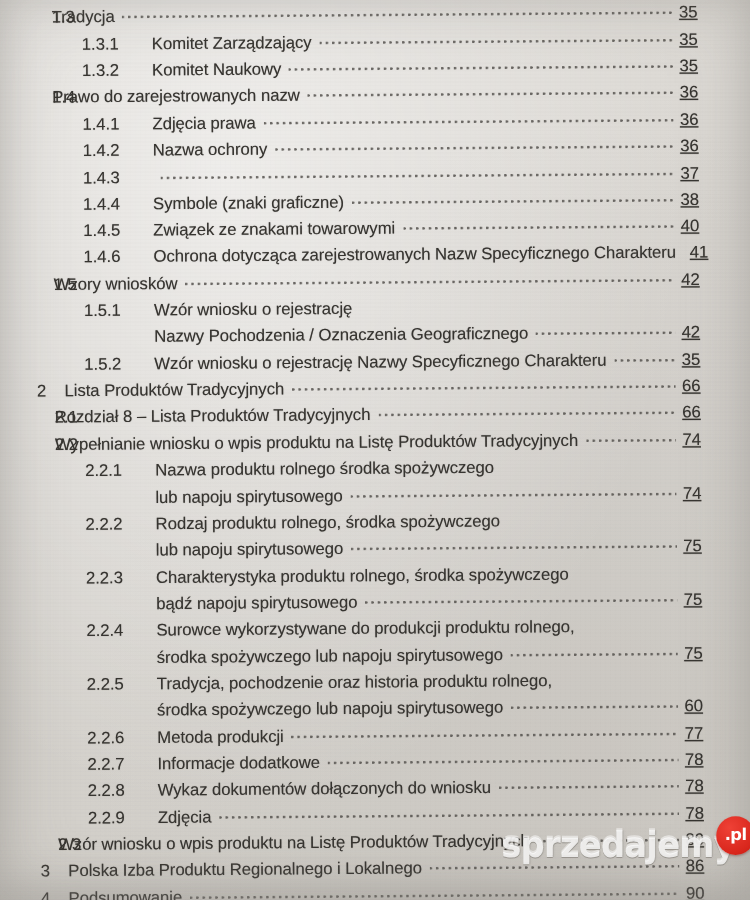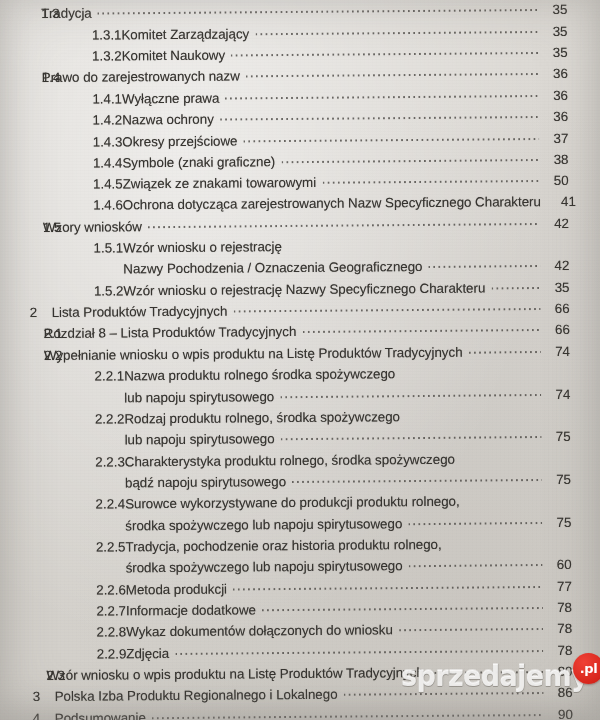--- a/index.html
+++ b/index.html
@@ -90,29 +90,29 @@
     height: 2px;
     background-image: radial-gradient(circle at 1px 1px, #4d4a46 0.9px, rgba(0,0,0,0) 1.2px);
     background-size: 5.1px 2px;
     background-repeat: repeat-x;
     opacity: 0.82;
   }
   .row.noleader .leader::before { display: none; }
   .page {
     flex: 0 0 auto;
     width: 24px;
-    text-align: right;
     white-space: nowrap;
+    text-decoration: underline;
   }
   .row.nopage .page { visibility: hidden; }
 
   
   .lvl0 .num { width: 22px; }
   .lvl1 .num { width: 0; }
-  .lvl2 .num { width: 56px; text-align: right; }
+  .lvl2 .num { width: 56px; }
   .lvl2b .num { width: 0; }
 
   
   #watermark {
     position: absolute;
     left: 401px;
     top: 645px;
     width: 190px;
     height: 62px;
     pointer-events: none;
@@ -181,47 +181,46 @@
         <span class="page">35</span>
       </div>
       <div class="row lvl1" style="top: 66px; padding-left: 44px; padding-right: 30px;">
         <span class="num">1.4</span>
         <span class="title">Prawo do zarejestrowanych nazw</span>
         <span class="leader"></span>
         <span class="page">36</span>
       </div>
       <div class="row lvl2" style="top: 88px; padding-left: 68px; padding-right: 30px;">
         <span class="num">1.4.1</span>
-        <span class="title">Wyłączne prawa</span>
+        <span class="title">Zdjęcia prawa</span>
         <span class="leader"></span>
         <span class="page">36</span>
       </div>
       <div class="row lvl2" style="top: 109px; padding-left: 68px; padding-right: 30px;">
         <span class="num">1.4.2</span>
         <span class="title">Nazwa ochrony</span>
         <span class="leader"></span>
         <span class="page">36</span>
       </div>
       <div class="row lvl2" style="top: 131px; padding-left: 68px; padding-right: 30px;">
         <span class="num">1.4.3</span>
-        <span class="title">Okresy przejściowe</span>
         <span class="leader"></span>
         <span class="page">37</span>
       </div>
       <div class="row lvl2" style="top: 152px; padding-left: 68px; padding-right: 30px;">
         <span class="num">1.4.4</span>
         <span class="title">Symbole (znaki graficzne)</span>
         <span class="leader"></span>
         <span class="page">38</span>
       </div>
       <div class="row lvl2" style="top: 173px; padding-left: 68px; padding-right: 30px;">
         <span class="num">1.4.5</span>
         <span class="title">Związek ze znakami towarowymi</span>
         <span class="leader"></span>
-        <span class="page">50</span>
+        <span class="page">40</span>
       </div>
       <div class="row lvl2" style="top: 194px; padding-left: 68px; padding-right: 30px;">
         <span class="num">1.4.6</span>
         <span class="title">Ochrona dotycząca zarejestrowanych Nazw Specyficznego Charakteru</span>
         <span class="leader"></span>
         <span class="page">41</span>
       </div>
       <div class="row lvl1" style="top: 216px; padding-left: 44px; padding-right: 30px;">
         <span class="num">1.5</span>
         <span class="title">Wzory wniosków</span>

